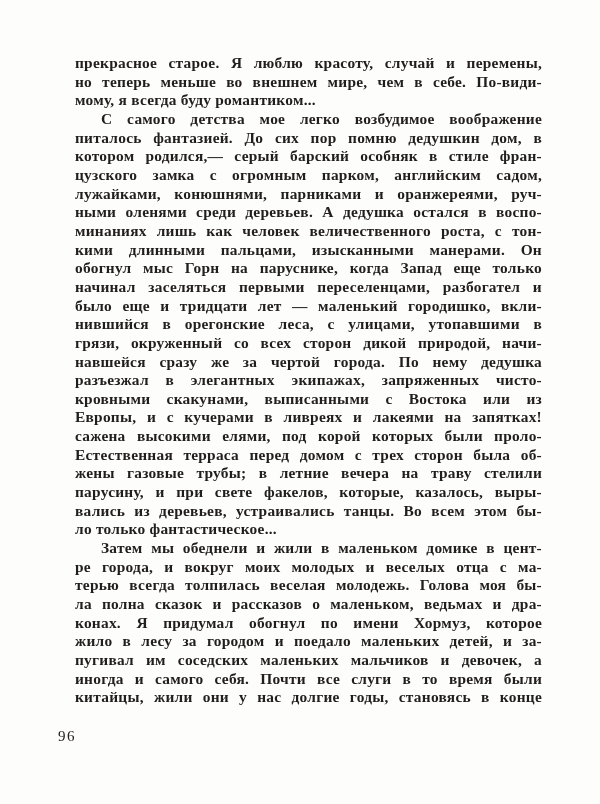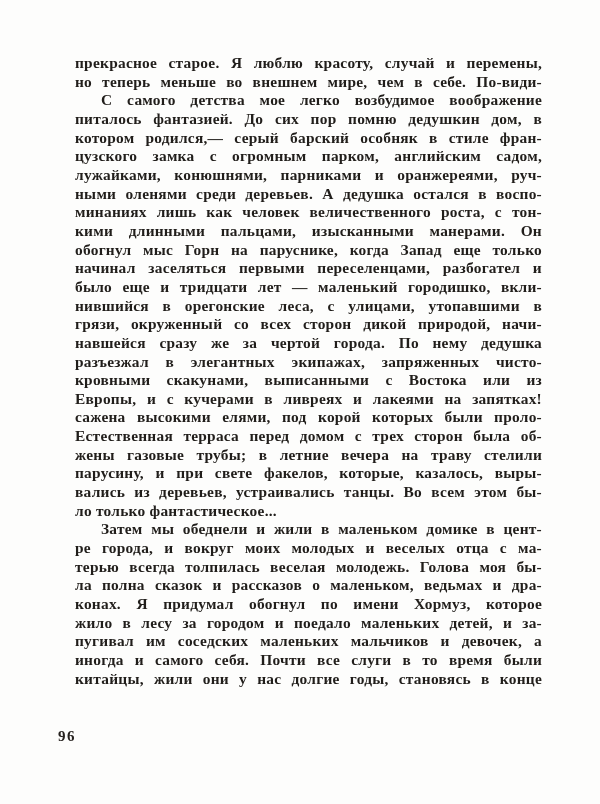--- a/index.html
+++ b/index.html
@@ -38,33 +38,34 @@
     text-align-last: left;
   }
   .ln.indent {
     text-indent: 26px;
   }
   .pagenum {
     position: absolute;
     left: 58px;
     top: 728px;
     font-family: "Liberation Serif", "DejaVu Serif", serif;
-    font-weight: 700;
+    font-weight: 400;
     font-size: 15px;
     letter-spacing: 1.5px;
     color: #26221f;
   }
 </style>
 </head>
 <body>
 
 <div class="page">
   <div class="textblock">
     <div class="ln">прекрасное старое. Я люблю красоту, случай и перемены,</div>
     <div class="ln">но теперь меньше во внешнем мире, чем в себе. По-види-</div>
+    <div class="ln end">мому, я всегда буду романтиком...</div>
     <div class="ln indent">С самого детства мое легко возбудимое воображение</div>
     <div class="ln">питалось фантазией. До сих пор помню дедушкин дом, в</div>
     <div class="ln">котором родился,— серый барский особняк в стиле фран-</div>
     <div class="ln">цузского замка с огромным парком, английским садом,</div>
     <div class="ln">лужайками, конюшнями, парниками и оранжереями, руч-</div>
     <div class="ln">ными оленями среди деревьев. А дедушка остался в воспо-</div>
     <div class="ln">минаниях лишь как человек величественного роста, с тон-</div>
     <div class="ln">кими длинными пальцами, изысканными манерами. Он</div>
     <div class="ln">обогнул мыс Горн на паруснике, когда Запад еще только</div>
     <div class="ln">начинал заселяться первыми переселенцами, разбогател и</div>

